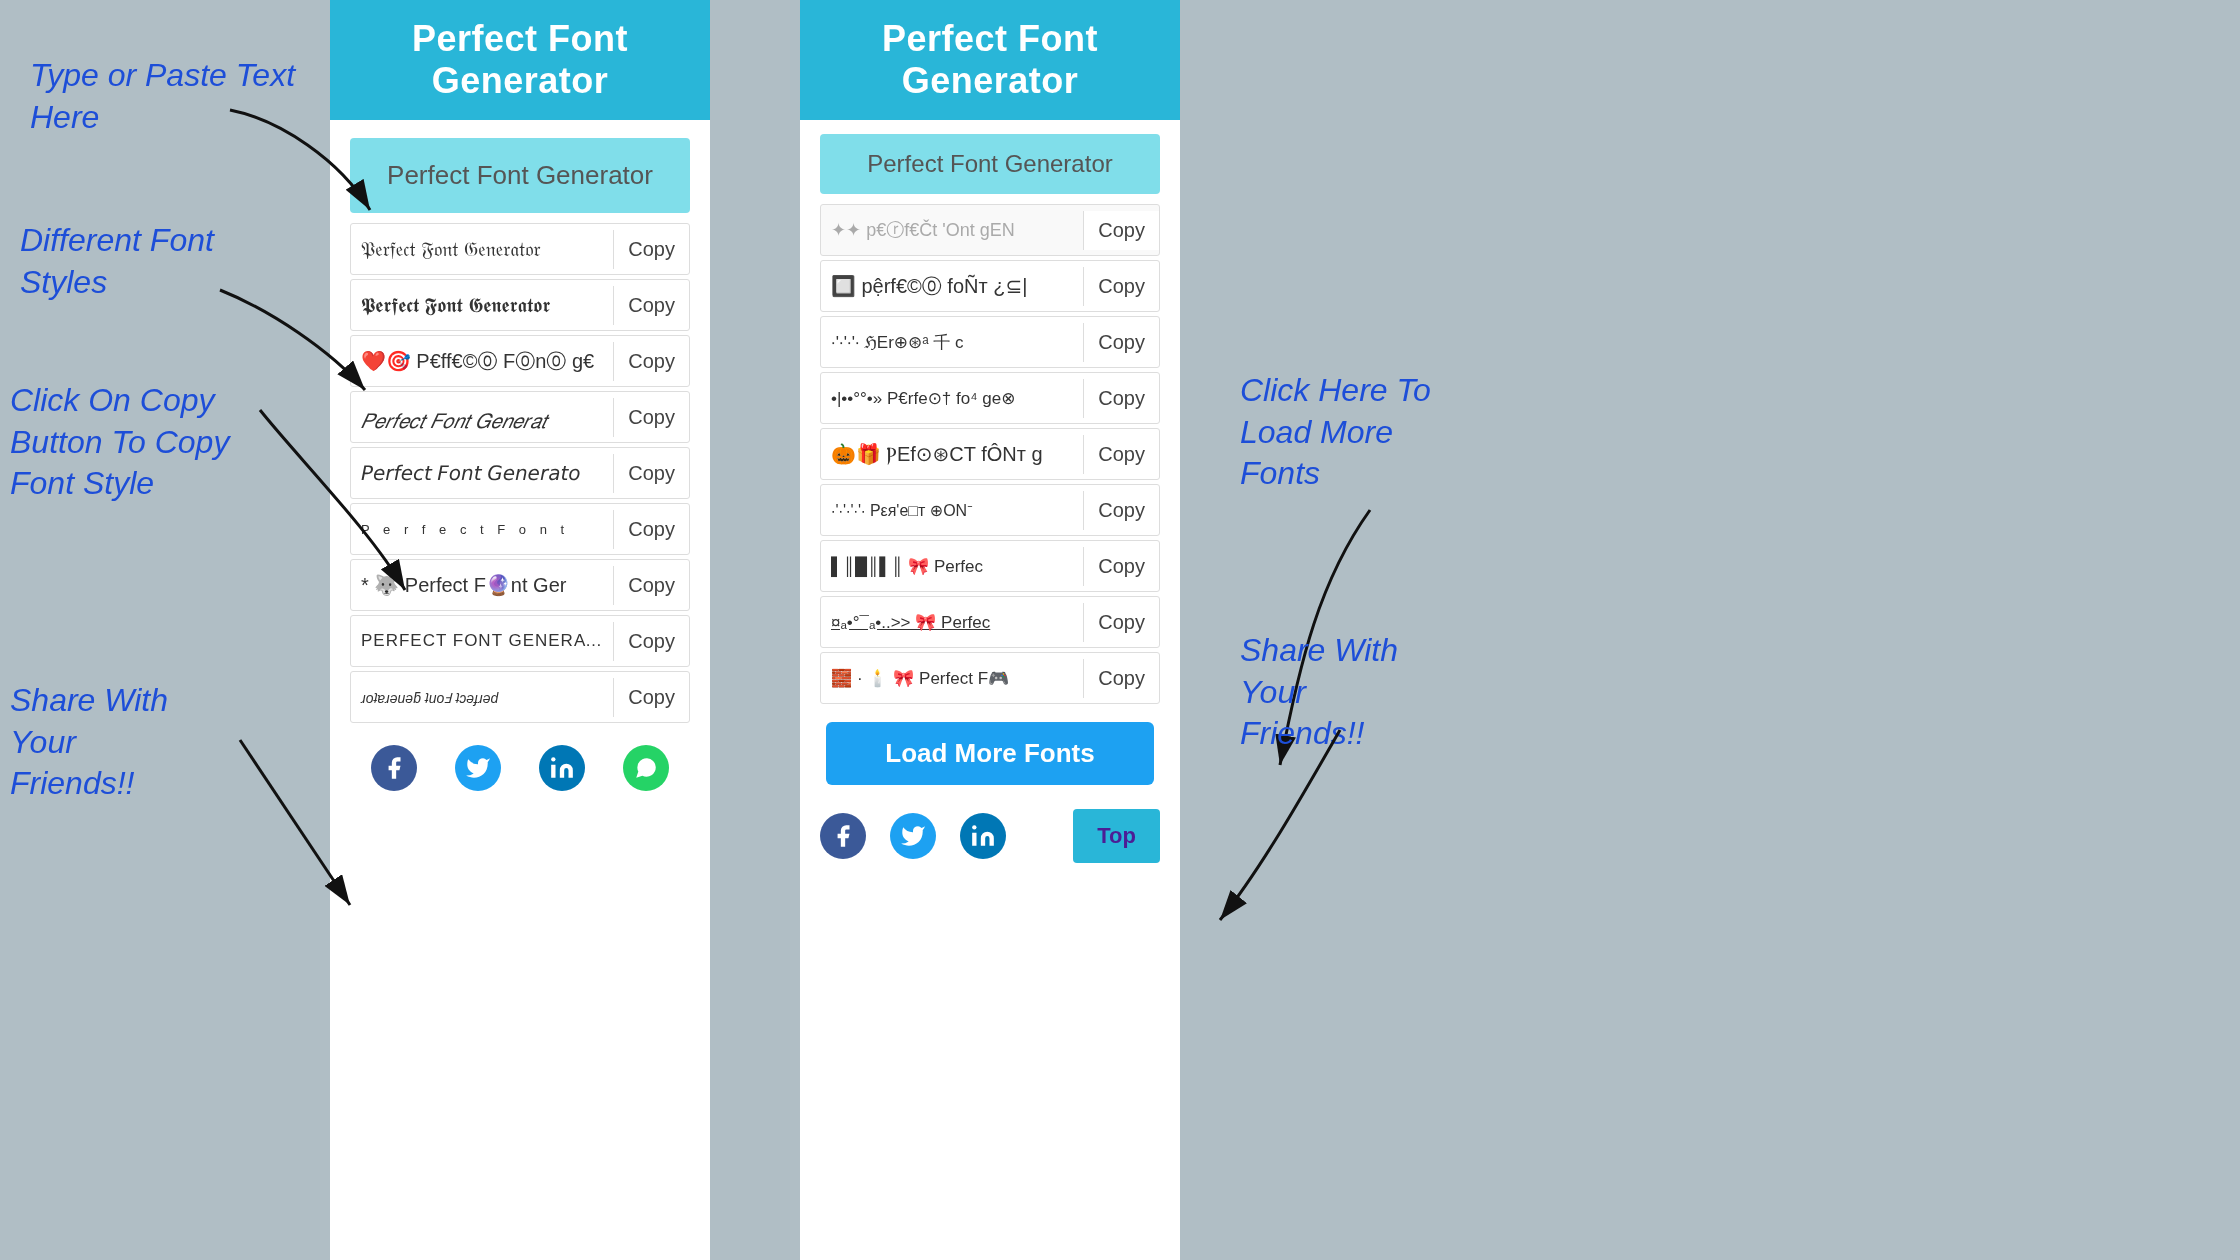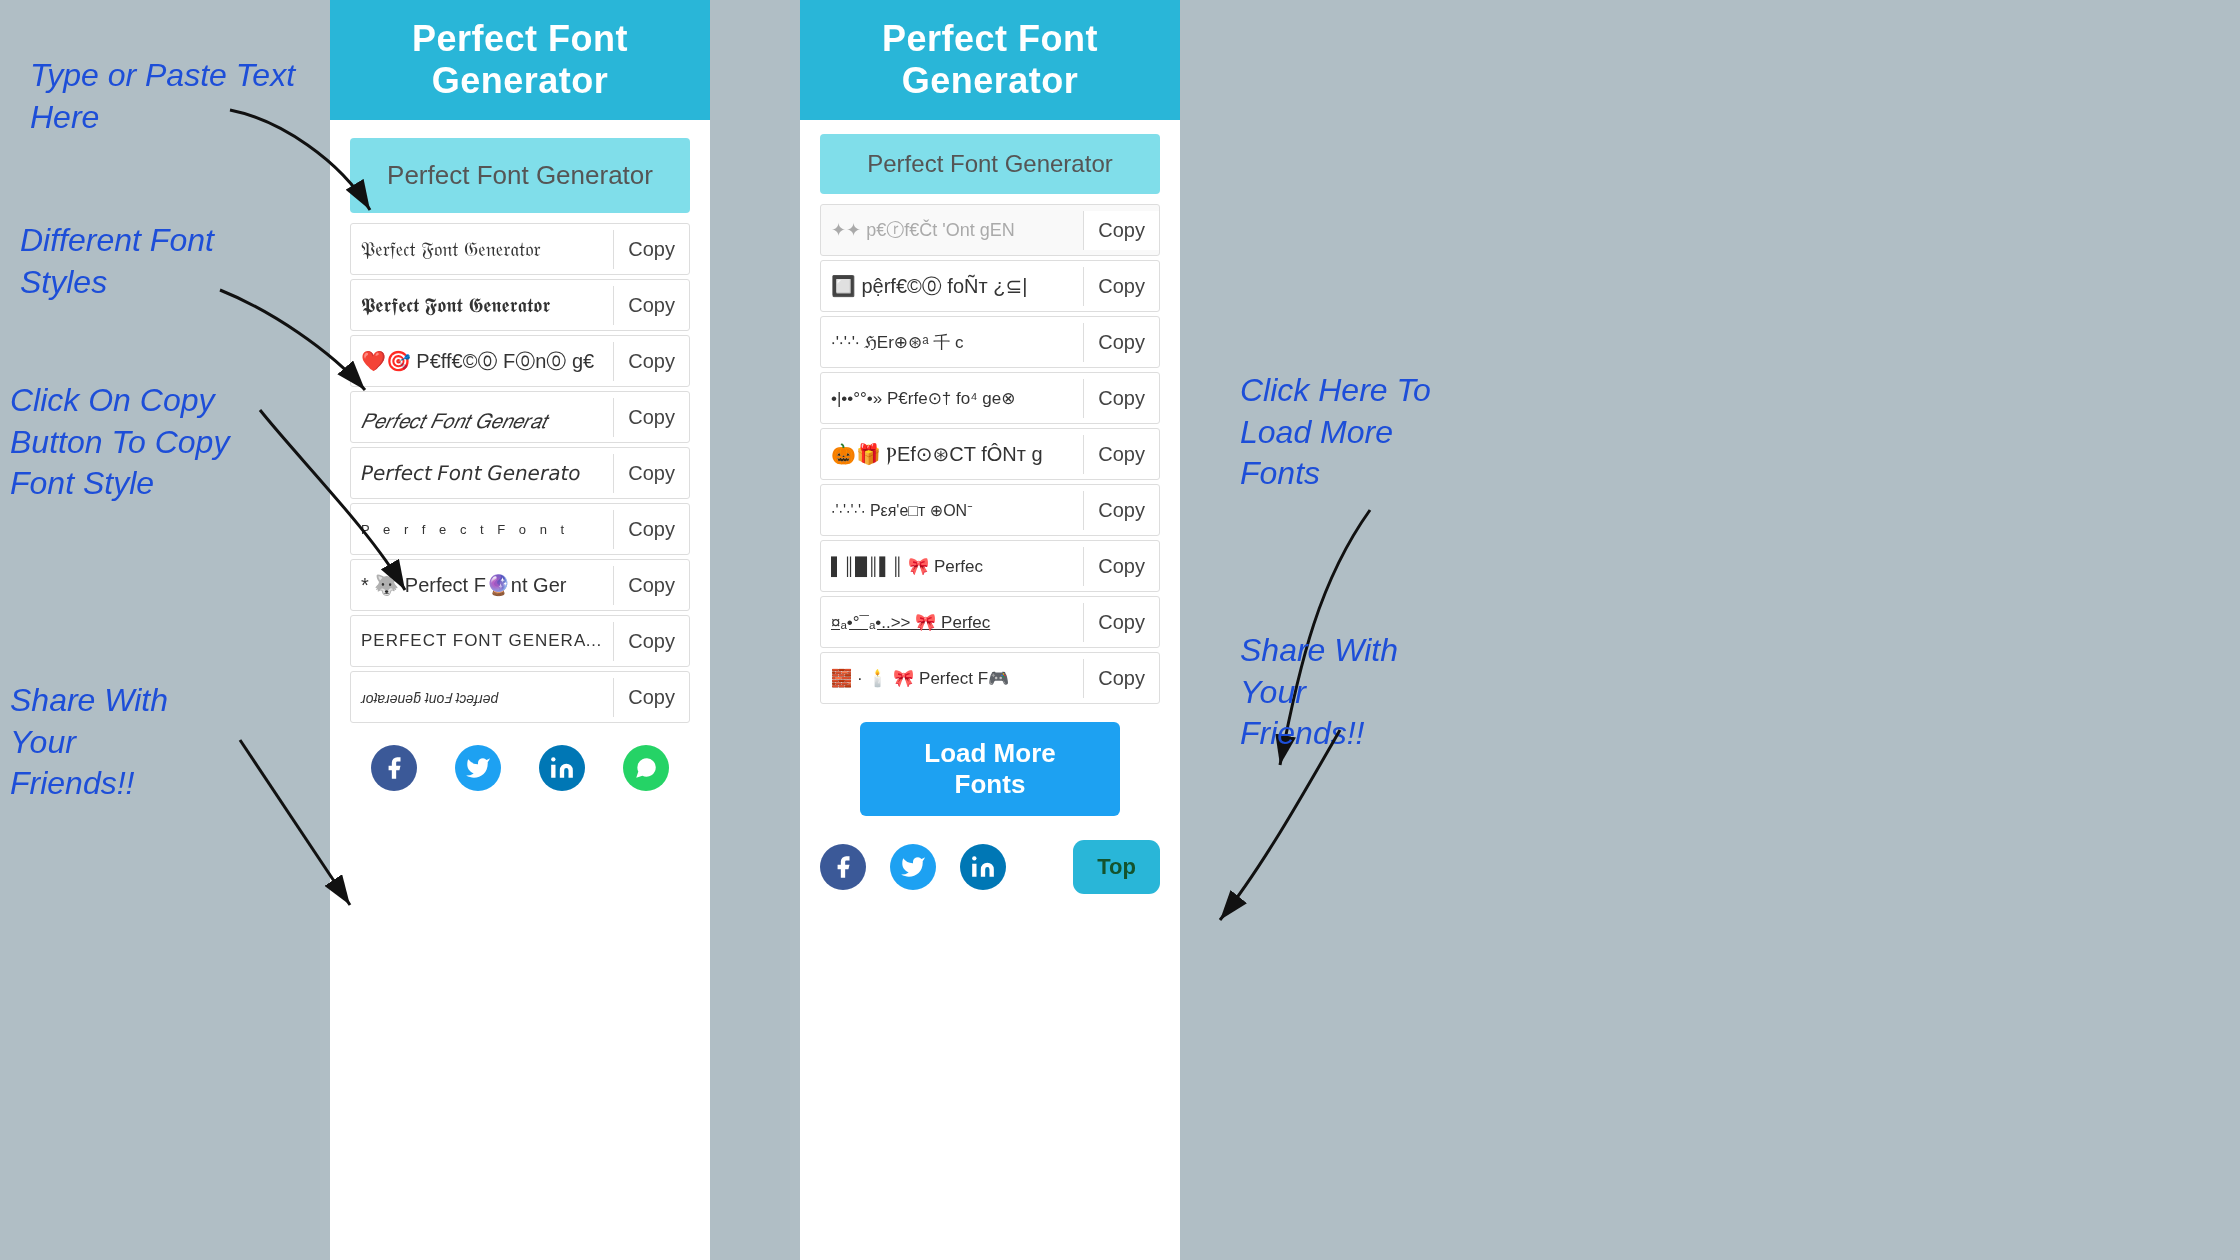--- a/index.html
+++ b/index.html
@@ -127,30 +127,30 @@
     .load-more-btn {
       background: #1da1f2;
       color: white;
       border: none;
       border-radius: 6px;
       padding: 16px 40px;
       font-size: 26px;
       cursor: pointer;
       margin: 14px auto;
       display: block;
-      width: 260px;
+      width: 328px;
       text-align: center;
       font-weight: bold;
     }
 
     .top-btn {
       background: #29b6d8;
-      color: #14532d;
+      color: #4c1d95;
       border: none;
-      border-radius: 11px;
+      border-radius: 4px;
       padding: 14px 24px;
       font-size: 22px;
       cursor: pointer;
       font-weight: bold;
     }
 
     .bottom-bar {
       display: flex;
       align-items: center;
       justify-content: space-between;

